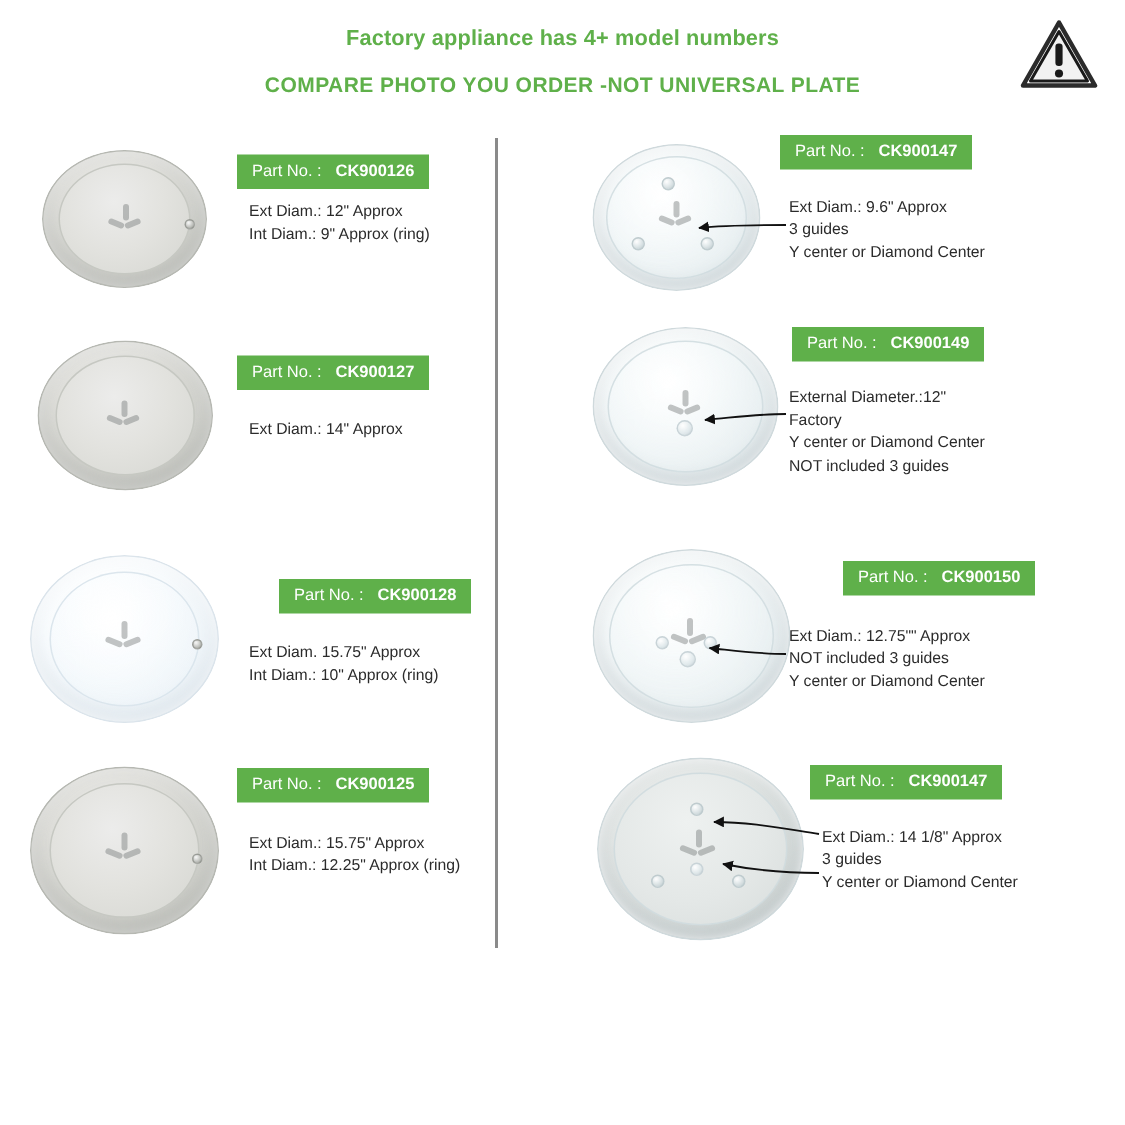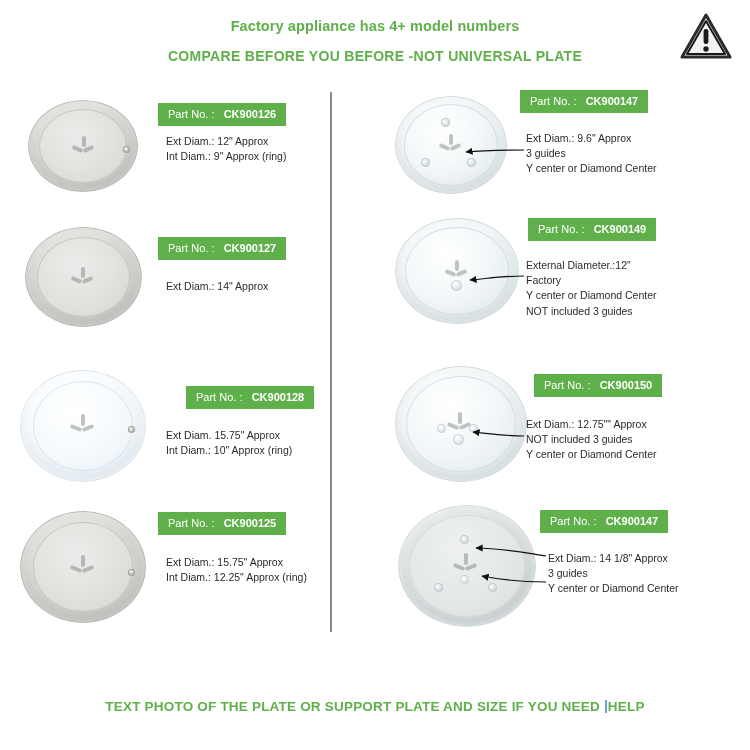--- a/index.html
+++ b/index.html
@@ -167,21 +167,21 @@
 
   
   .arrows { position: absolute; left: 0; top: 0; width: 750px; height: 750px; pointer-events: none; }
 </style>
 </head>
 <body>
 
 <div class="page">
 
   <div class="hdr-title">Factory appliance has 4+ model numbers</div>
-  <div class="hdr-sub">COMPARE BEFORE YOU BEFORE -NOT UNIVERSAL PLATE</div>
+  <div class="hdr-sub">COMPARE PHOTO YOU ORDER -NOT UNIVERSAL PLATE</div>
 
   <div class="warn">
     <svg viewBox="0 0 52 48" width="52" height="48" aria-hidden="true">
       <path d="M26 3 L50 45 L2 45 Z" fill="#ffffff" stroke="#2b2b2b" stroke-width="3" stroke-linejoin="round"></path>
       <path d="M26 9 L45 42 L7 42 Z" fill="#f2f2f2" stroke="#1a1a1a" stroke-width="2" stroke-linejoin="round"></path>
       <rect x="23.6" y="17" width="4.8" height="15" rx="2.2" fill="#1a1a1a"></rect>
       <circle cx="26" cy="37" r="2.7" fill="#1a1a1a"></circle>
     </svg>
   </div>
 
@@ -322,21 +322,21 @@
       <div class="inner" style="left:11px; top:10px; right:11px; bottom:10px;"></div>
       <div class="ymark" style="left:52px; top:46px; width:26px; height:24px;">
         <i style="left:11px; top:0; width:4px; height:12px;"></i>
         <i style="left:0px; top:12px; width:12px; height:4px; transform:rotate(22deg);"></i>
         <i style="left:12px; top:12px; width:12px; height:4px; transform:rotate(-22deg);"></i>
       </div>
       <div class="dimple" style="left:58px; top:68px;"></div>
       <div class="dimple" style="left:42px; top:58px; width:9px; height:9px;"></div>
       <div class="dimple" style="left:74px; top:58px; width:9px; height:9px;"></div>
     </div>
-    <div class="tag" style="left:534px; top:374px;text-align:center;">
+    <div class="tag" style="left:562px; top:374px;text-align:center;">
       <span>Part No. :</span>
       &nbsp;&nbsp;<span class="num">CK900150</span>
     </div>
     <div class="specs" style="left:526px; top:417px;">
       <div>Ext Diam.: 12.75"" Approx</div>
       <div>NOT included 3 guides</div>
       <div>Y center or Diamond Center</div>
     </div>
   </div>
 
@@ -375,17 +375,14 @@
     <path d="M524,150 C500,150 484,150 466,152" fill="none" stroke="#111111" stroke-width="1.2" marker-end="url(#ah)"></path>
 
     <path d="M524,276 C505,276 492,278 470,280" fill="none" stroke="#111111" stroke-width="1.2" marker-end="url(#ah)"></path>
 
     <path d="M524,436 C506,436 492,434 473,432" fill="none" stroke="#111111" stroke-width="1.2" marker-end="url(#ah)"></path>
 
     <path d="M546,556 C520,552 500,548 476,548" fill="none" stroke="#111111" stroke-width="1.2" marker-end="url(#ah)"></path>
     <path d="M546,582 C520,582 502,580 482,576" fill="none" stroke="#111111" stroke-width="1.2" marker-end="url(#ah)"></path>
   </svg>
 
-  <div class="footer">
-    <span>TEXT PHOTO OF THE PLATE OR SUPPORT PLATE AND SIZE IF YOU NEED </span><span class="cursor"></span><span>HELP</span>
-  </div>
 
 </div>
 
 </body></html>

